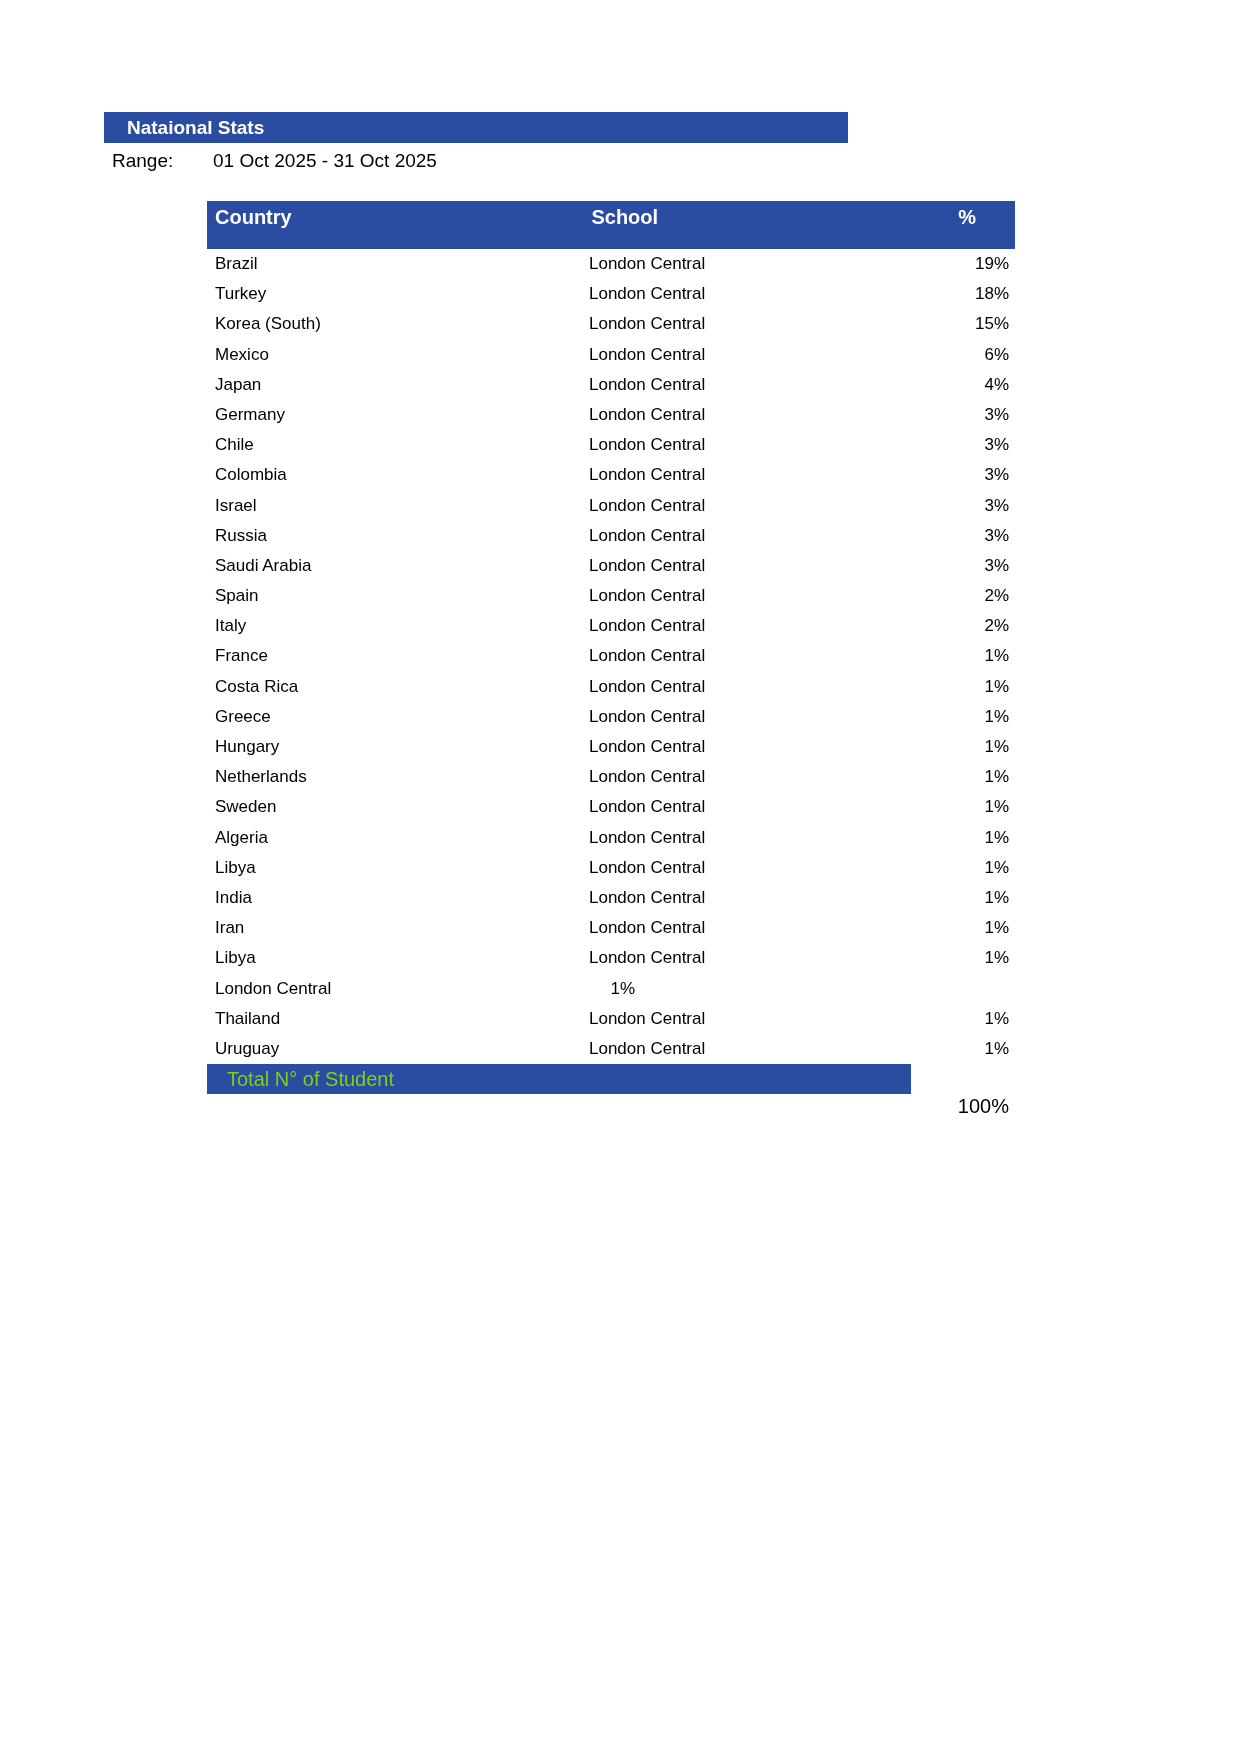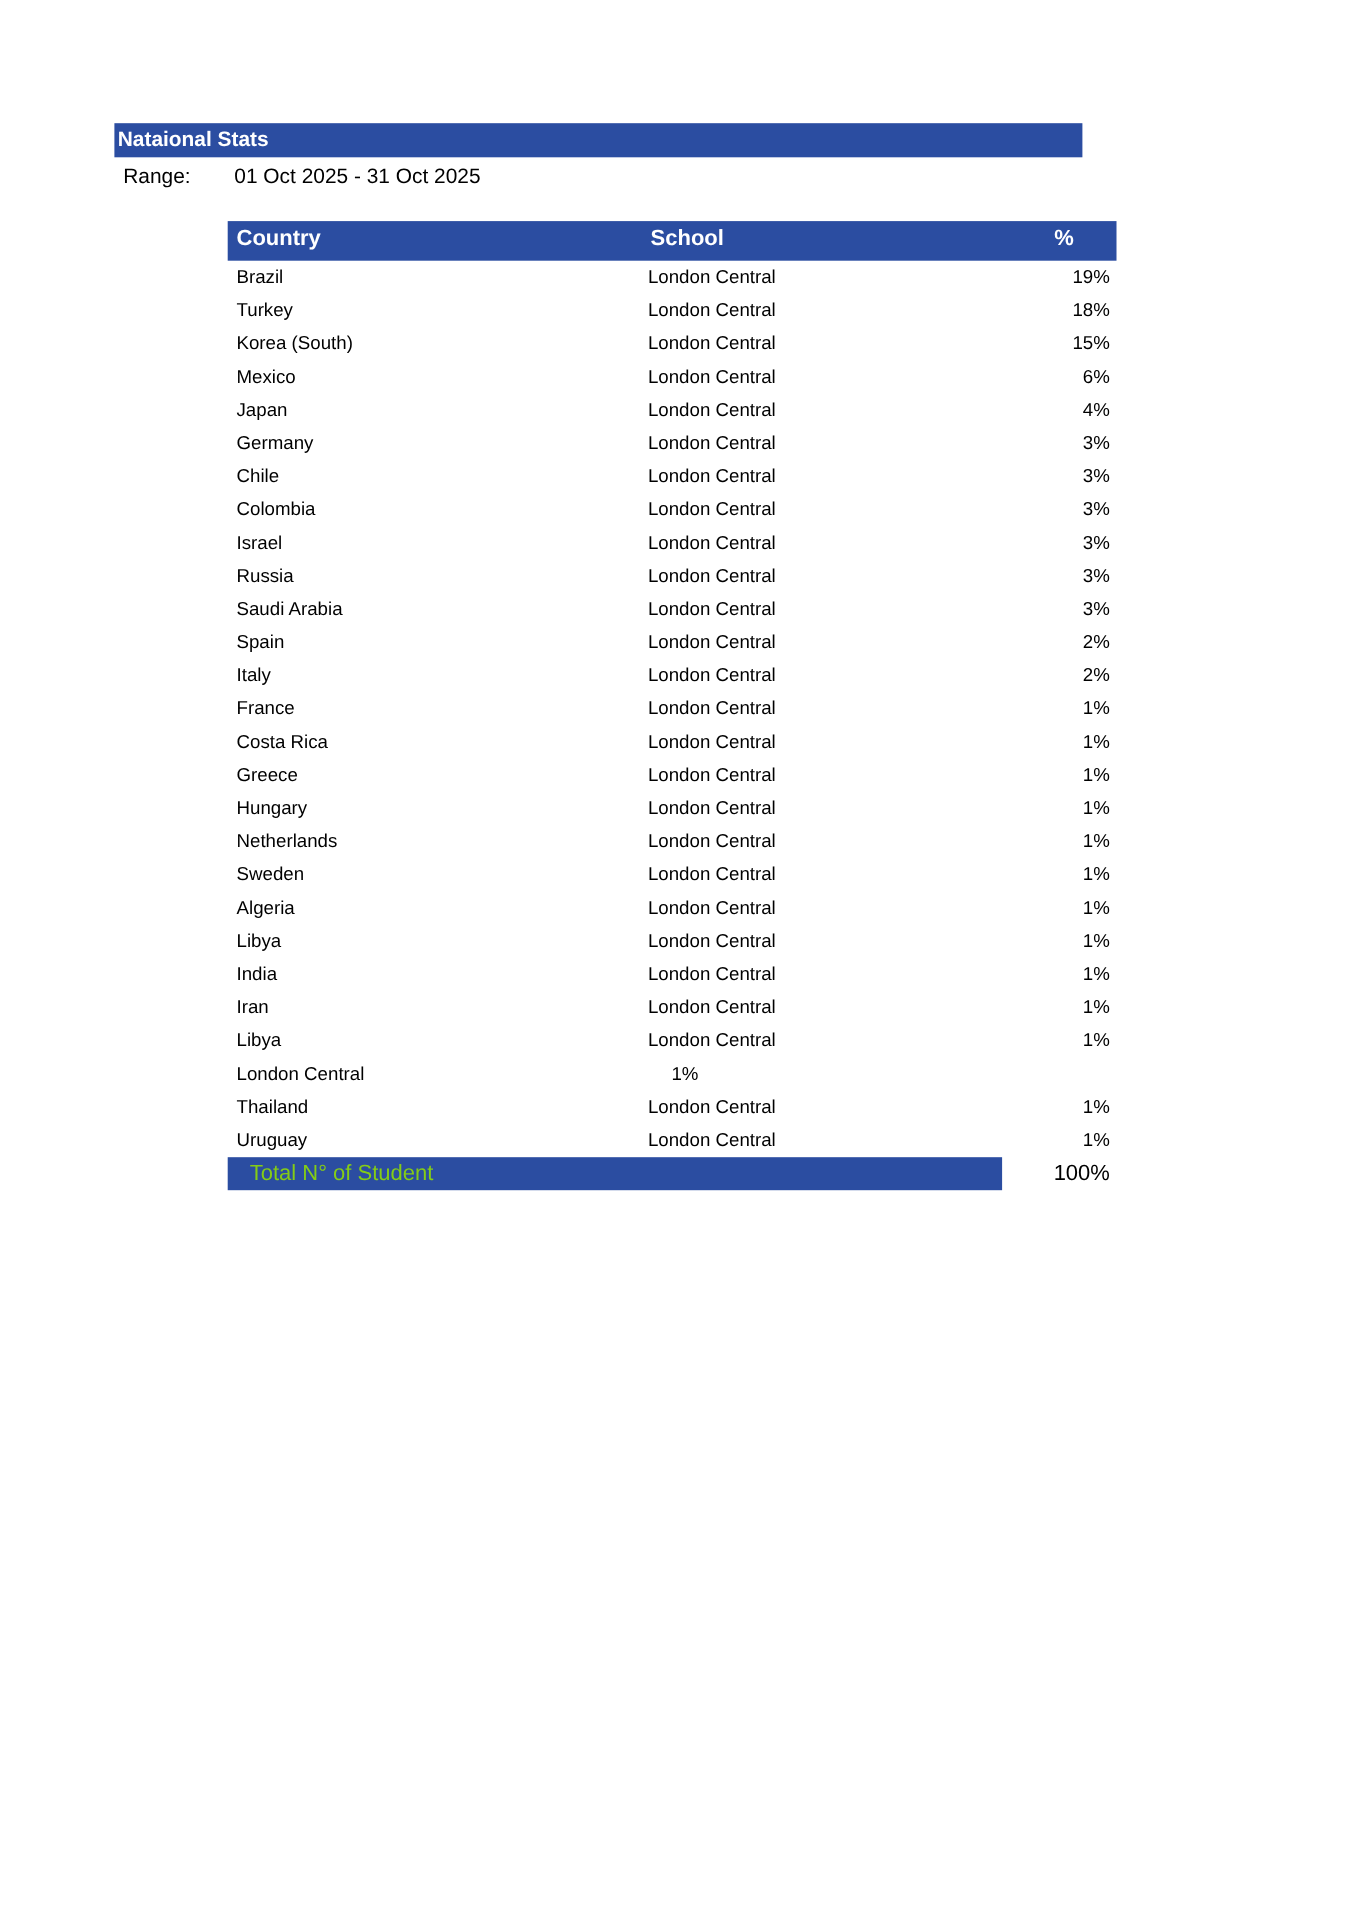--- a/index.html
+++ b/index.html
@@ -8,49 +8,49 @@
     width:1240px; height:1753px;
     background:#ffffff;
     color:#000;
     font-family:"Liberation Sans", sans-serif;
     overflow:hidden;
   }
 
   
   .title-bar {
     position:absolute; left:104px; top:112px;
-    width:880px; height:31px;
+    width:744px; height:31px;
     color:#fff; font-weight:bold; font-size:19px; line-height:31px;
-    padding-left:3px; box-sizing:border-box;
+    padding-left:23px; box-sizing:border-box;
     white-space:nowrap;
   }
 
   
   .range-row { position:absolute; left:0; top:147px; width:1015px; height:27px; font-size:19px; line-height:27px; }
   .range-label { position:absolute; left:112px; white-space:nowrap; }
   .range-value { position:absolute; left:213px; white-space:nowrap;text-align:right; }
 
   
   .table { position:absolute; left:207px; top:201px; width:808px; }
   .thead {
-    display:flex; height:36px;
+    display:flex; height:48px;
     color:#fff; font-weight:bold; font-size:20px; line-height:32px;gap:32px;
   }
   .row { display:flex; height:30.2px; font-size:17px; line-height:30.2px; }
   .col-country { width:374px; padding-left:8px; box-sizing:border-box; white-space:nowrap; overflow:hidden; }
   .col-school  { width:330px; padding-left:8px; box-sizing:border-box; white-space:nowrap; overflow:hidden; }
   .col-pct     { width:104px; text-align:right; padding-right:6px; box-sizing:border-box; white-space:nowrap; }
   .pct-head    { text-align:center; padding-right:0; }
 
   .total-row { display:flex; height:30px; font-size:20px; line-height:30px; }
   .total-bar {
     width:704px; color:#84cc16;
     padding-left:20px; box-sizing:border-box; white-space:nowrap;
   }
-  .total-pct { width:104px; text-align:right; padding-right:6px; box-sizing:border-box; color:#000; }
+  .total-pct { width:104px; text-align:right; padding-right:6px; box-sizing:border-box; color:#000;margin-top:27px; }
 </style>
 </head>
 <body>
 
 <div class="page">
 
   <div class="title-bar" style="background: rgb(43, 77, 161);">
     <span>Nataional Stats</span>
   </div>
 

